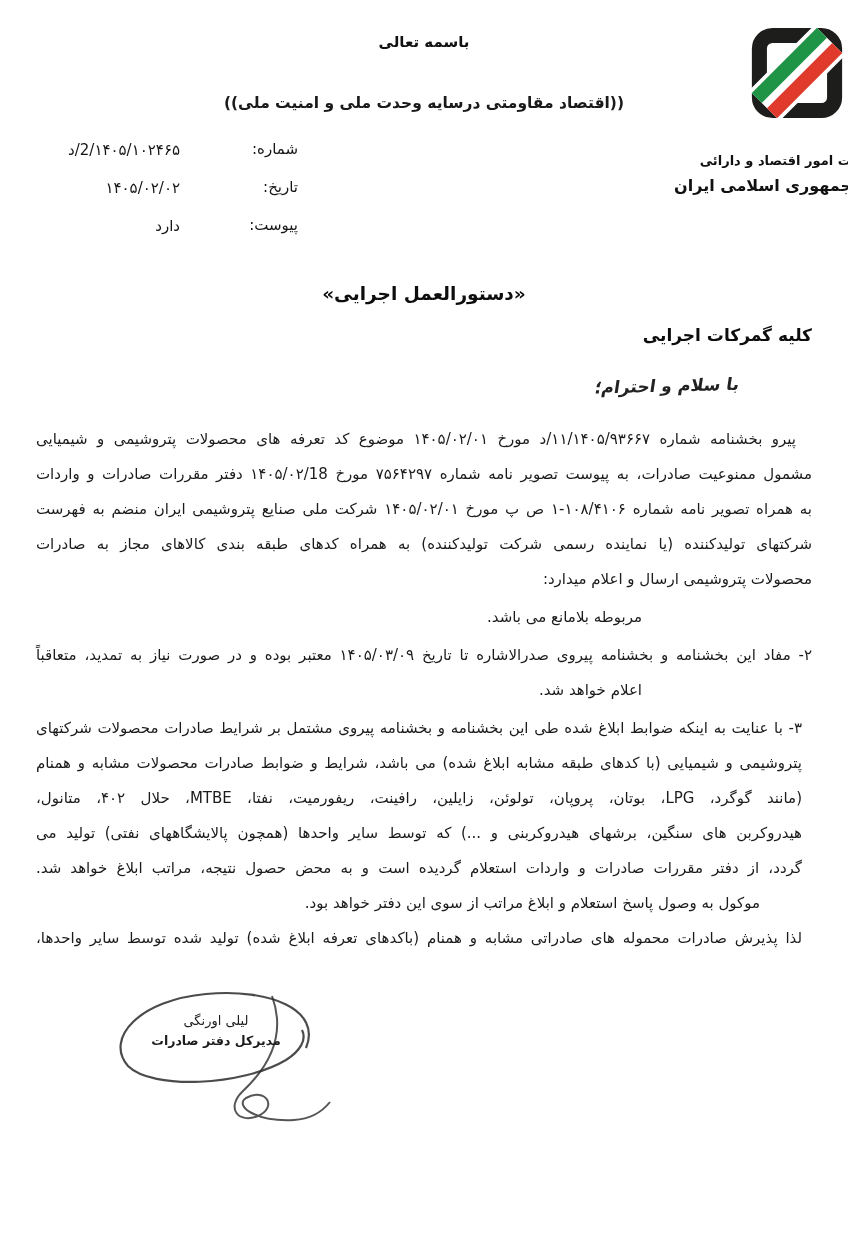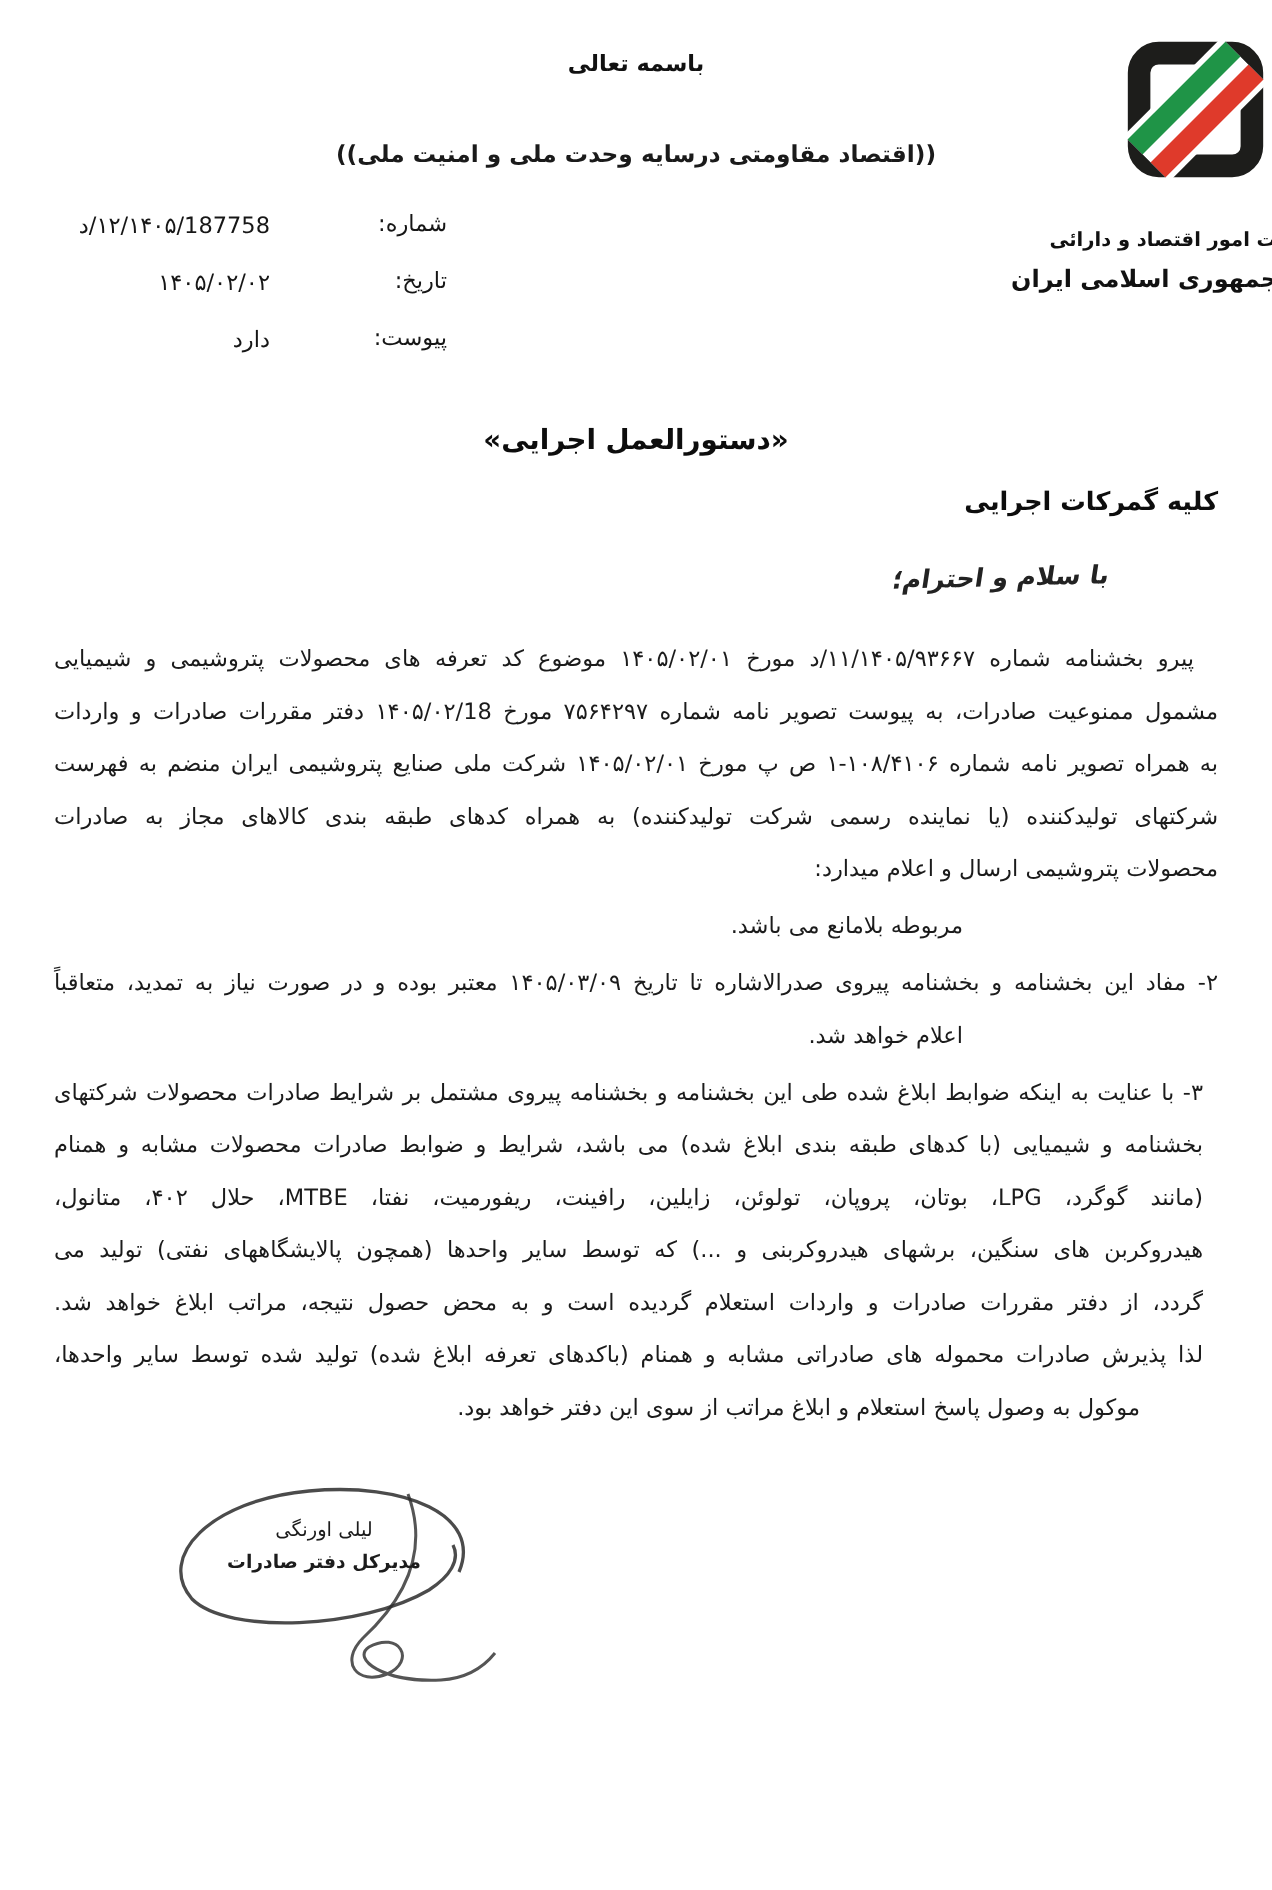--- a/index.html
+++ b/index.html
@@ -121,21 +121,21 @@
 </div>
 
 <div class="ministry">
   <div class="m1">وزارت امور اقتصاد و دارائی</div>
   <div class="m2">گمرک جمهوری اسلامی ایران</div>
 </div>
 
 <div class="meta">
   <div class="row">
     <span class="m-label">شماره:</span>
-    <span class="m-value">۱۲/۱۴۰۵/187758/د</span>
+    <span class="m-value">2/۱۴۰۵/۱۰۲۴۶۵/د</span>
   </div>
   <div class="row">
     <span class="m-label">تاریخ:</span>
     <span class="m-value">۱۴۰۵/۰۲/۰۲</span>
   </div>
   <div class="row">
     <span class="m-label">پیوست:</span>
     <span class="m-value">دارد</span>
   </div>
 </div>
@@ -157,26 +157,26 @@
     <div class="line short pad-170">مربوطه بلامانع می باشد.</div>
   </div>
 
   <div class="item">
     <div class="line">۲- مفاد این بخشنامه و بخشنامه پیروی صدرالاشاره تا تاریخ ۱۴۰۵/۰۳/۰۹ معتبر بوده و در صورت نیاز به تمدید، متعاقباً</div>
     <div class="line short pad-170">اعلام خواهد شد.</div>
   </div>
 
   <div class="item">
     <div class="line cont">۳- با عنایت به اینکه ضوابط ابلاغ شده طی این بخشنامه و بخشنامه پیروی مشتمل بر شرایط صادرات محصولات شرکتهای</div>
-    <div class="line cont">بخشنامه و شیمیایی (با کدهای طبقه بندی ابلاغ شده) می باشد، شرایط و ضوابط صادرات محصولات مشابه و همنام</div>
+    <div class="line cont">پتروشیمی و شیمیایی (با کدهای طبقه مشابه ابلاغ شده) می باشد، شرایط و ضوابط صادرات محصولات مشابه و همنام</div>
     <div class="line cont">(مانند گوگرد، LPG، بوتان، پروپان، تولوئن، زایلین، رافینت، ریفورمیت، نفتا، MTBE، حلال ۴۰۲، متانول،</div>
     <div class="line cont">هیدروکربن های سنگین، برشهای هیدروکربنی و ...) که توسط سایر واحدها (همچون پالایشگاههای نفتی) تولید می</div>
     <div class="line cont">گردد، از دفتر مقررات صادرات و واردات استعلام گردیده است و به محض حصول نتیجه، مراتب ابلاغ خواهد شد.</div>
+    <div class="line short pad-52">موکول به وصول پاسخ استعلام و ابلاغ مراتب از سوی این دفتر خواهد بود.</div>
     <div class="line cont">لذا پذیرش صادرات محموله های صادراتی مشابه و همنام (باکدهای تعرفه ابلاغ شده) تولید شده توسط سایر واحدها،</div>
-    <div class="line short pad-52">موکول به وصول پاسخ استعلام و ابلاغ مراتب از سوی این دفتر خواهد بود.</div>
   </div>
 </div>
 
 <div class="signature">
   <svg width="260" height="150" viewBox="0 0 260 150">
     <path d="M 218,66 C 234,28 182,6 118,12 C 52,18 16,56 40,84 C 64,108 154,104 198,78 C 212,69 219,58 214,48" fill="none" stroke="#2b2b2b" stroke-width="2.2" opacity="0.85"></path>
     <path d="M 184,14 C 198,52 182,84 154,110 C 138,126 150,142 170,134 C 190,125 178,105 158,116 C 146,124 168,140 206,138 C 222,137 234,130 242,120" fill="none" stroke="#2b2b2b" stroke-width="2" opacity="0.8"></path>
   </svg>
   <div class="sig-text">
     <div class="sig-name">لیلی اورنگی</div>

